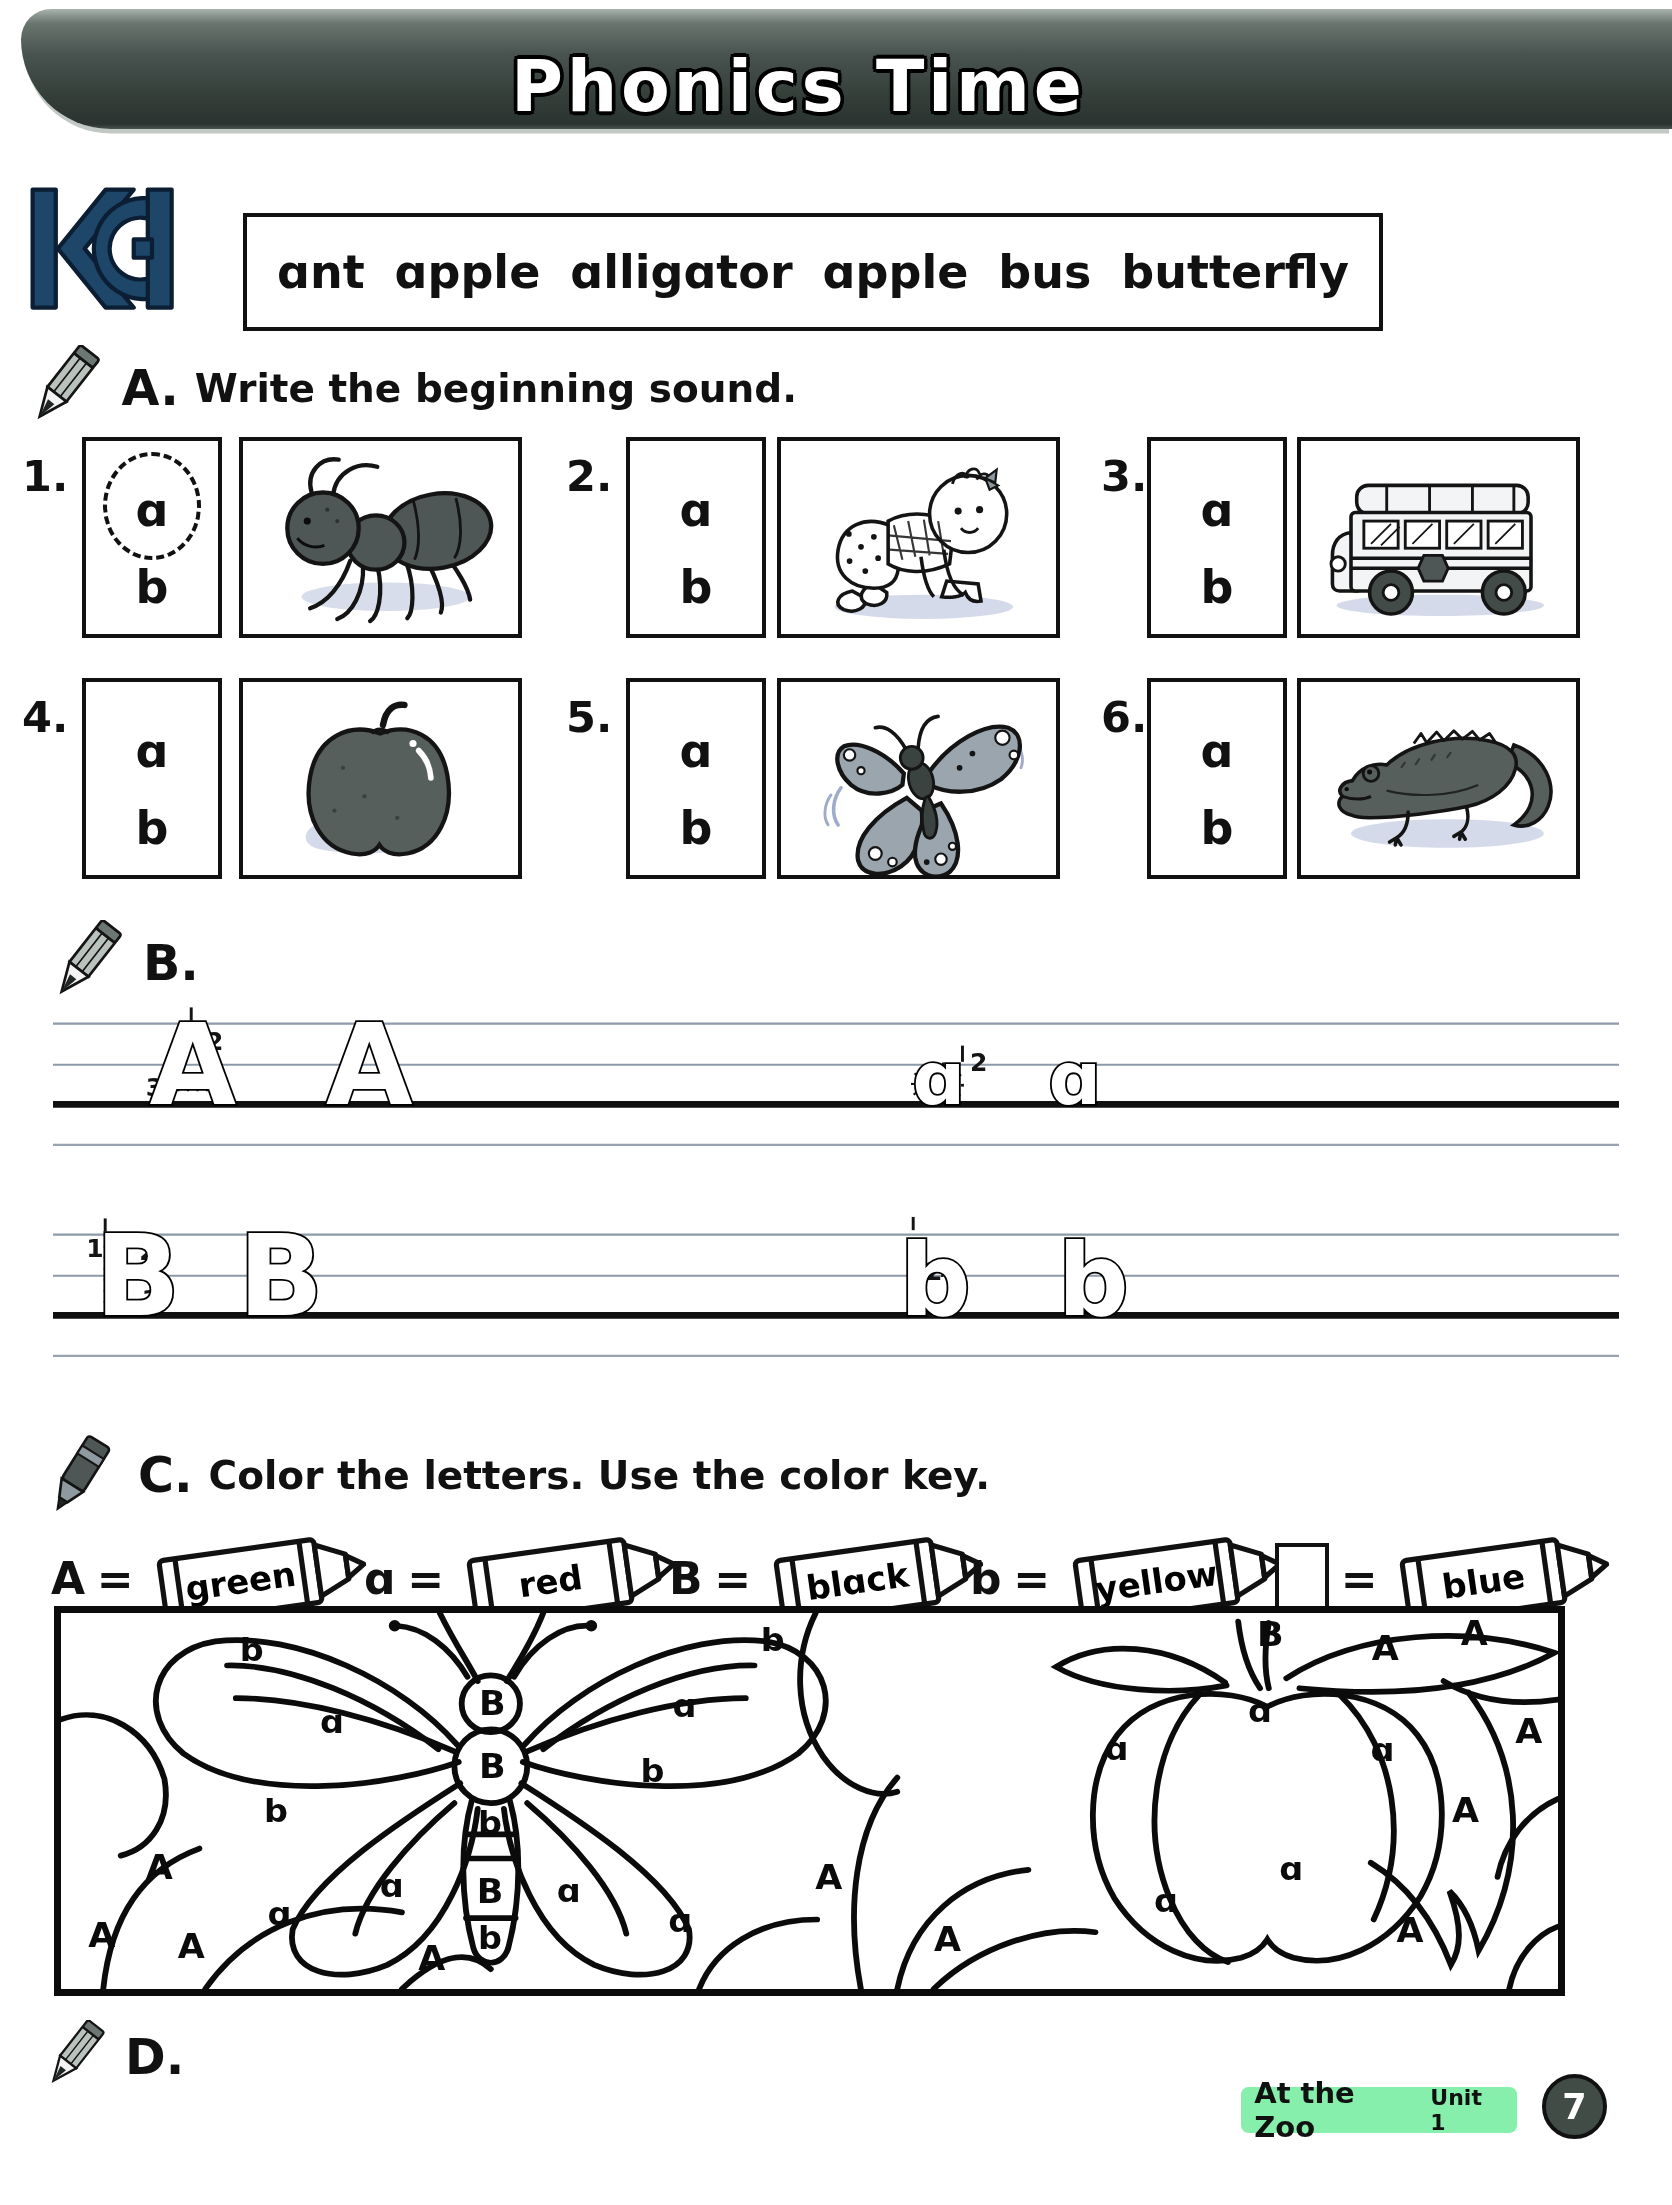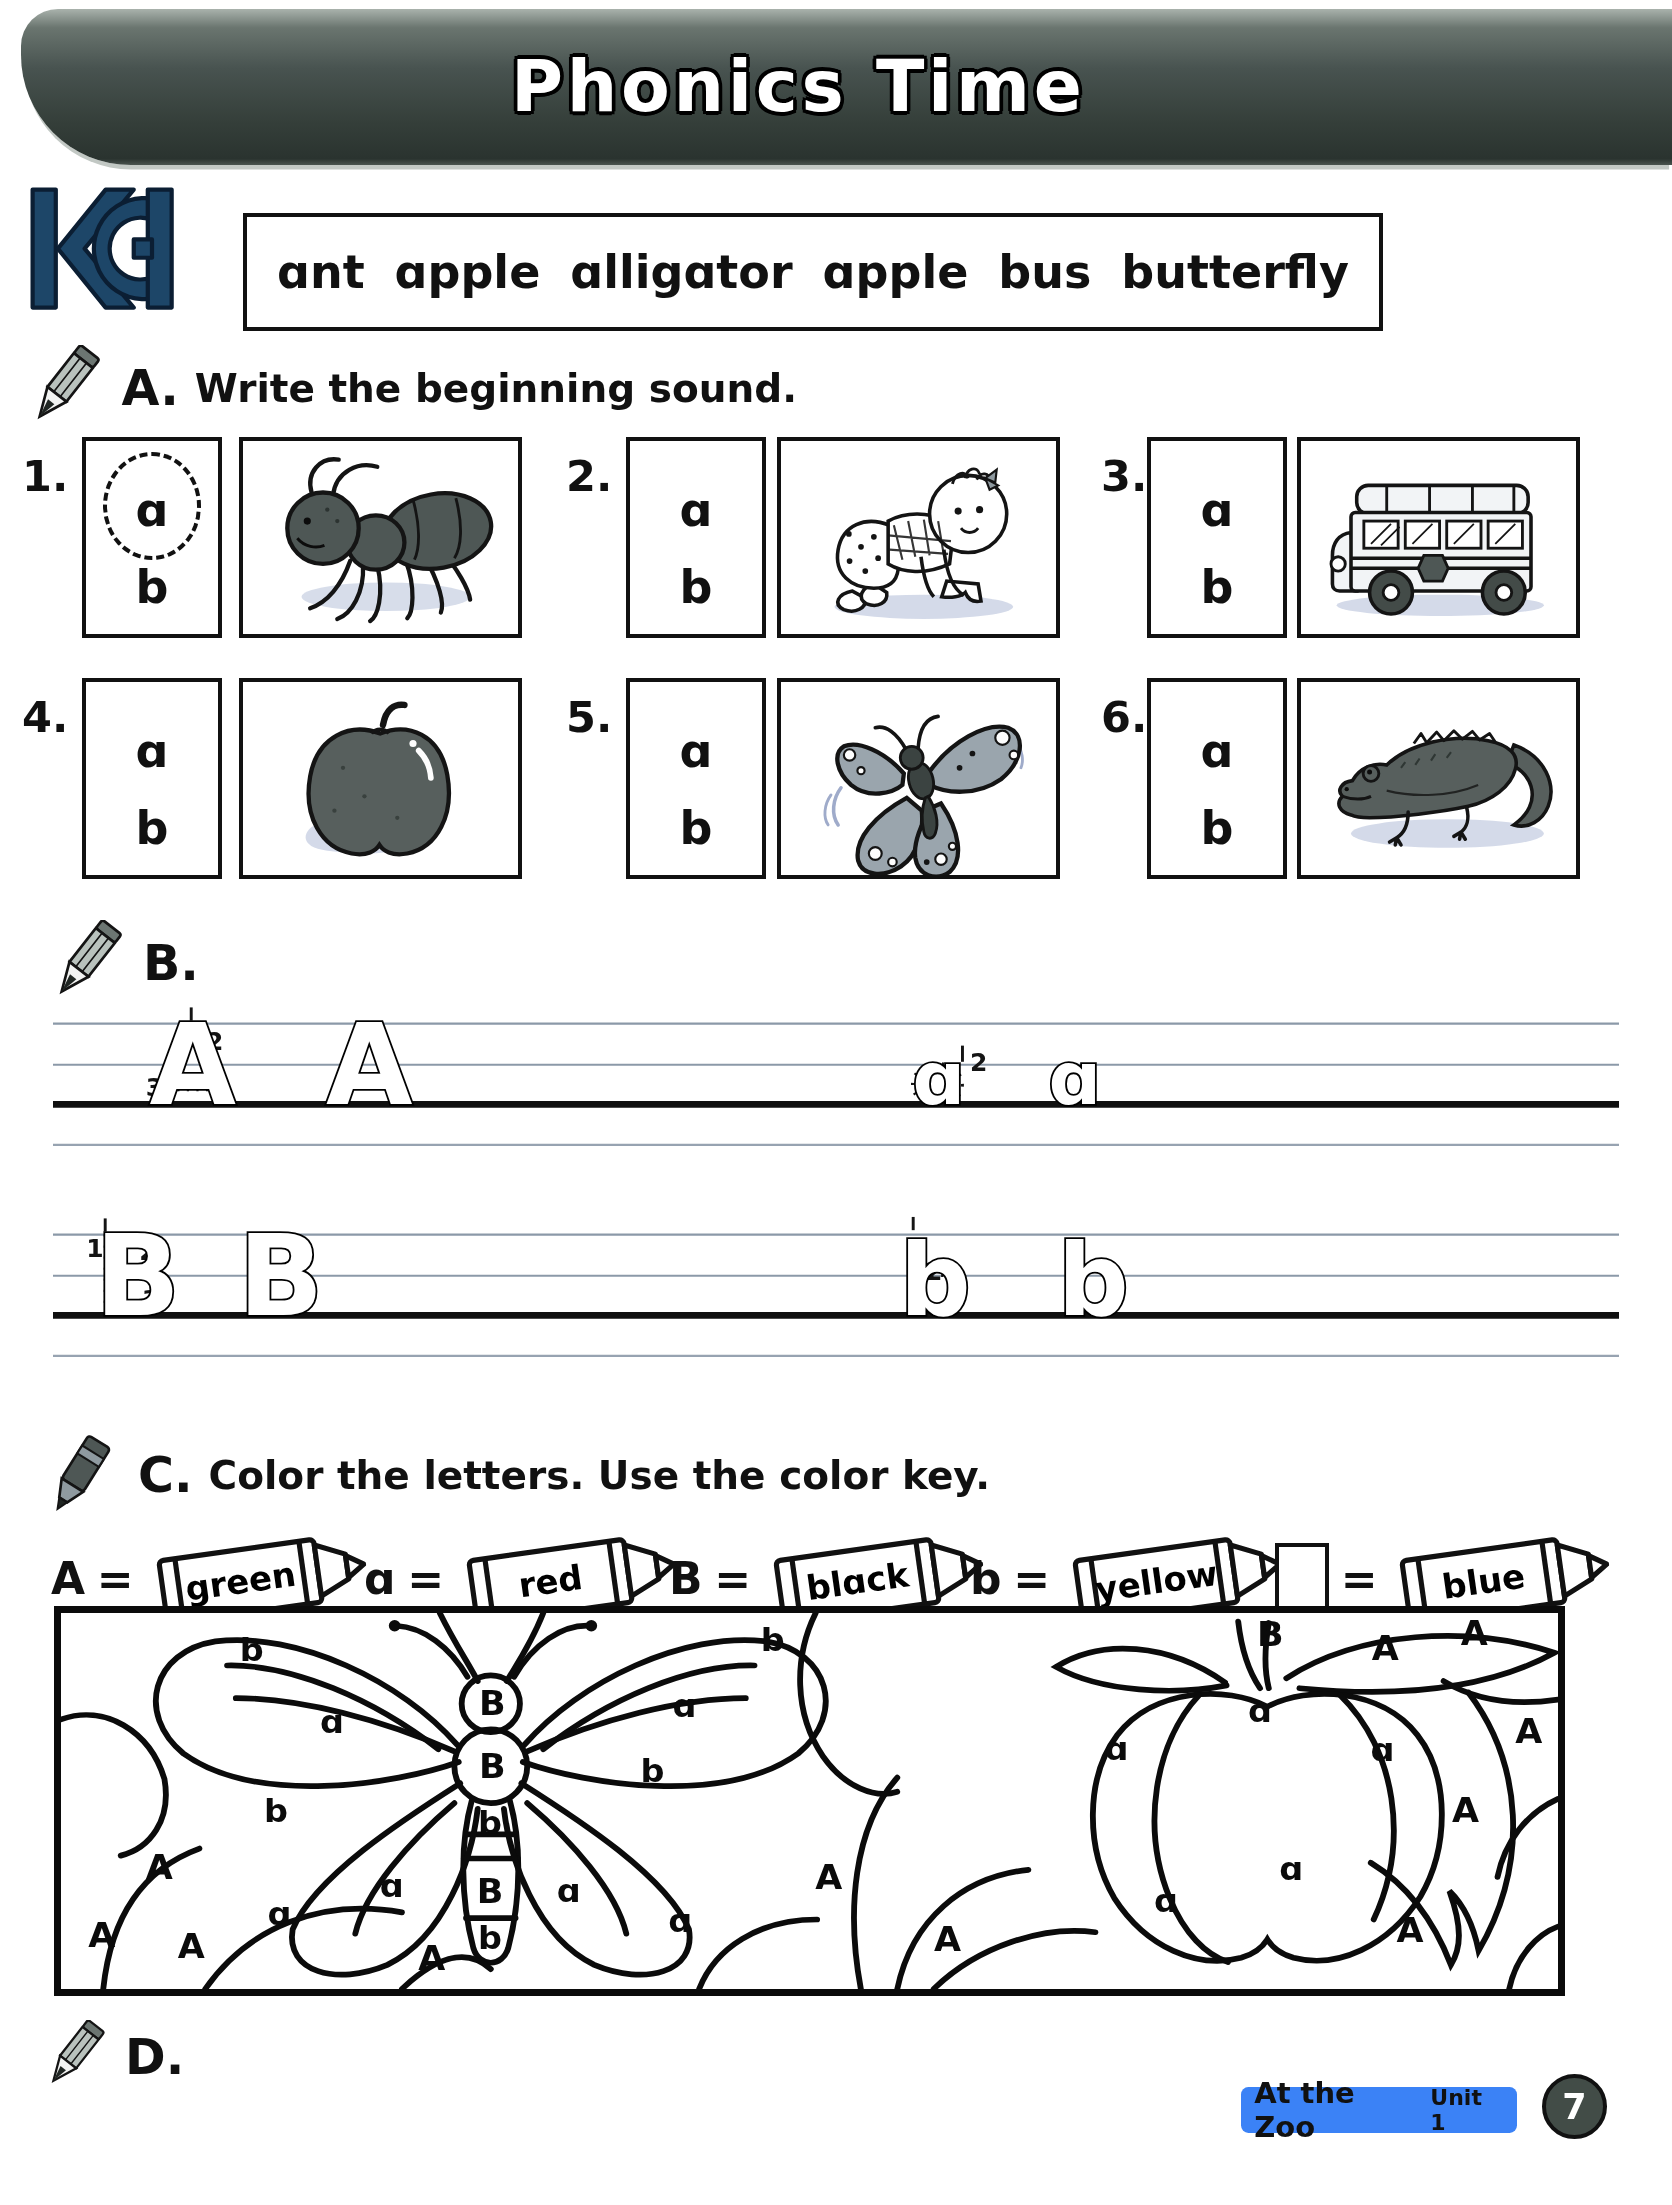--- a/index.html
+++ b/index.html
@@ -3,21 +3,21 @@
 <meta charset="utf-8">
 <style>
   html,body{margin:0;padding:0;}
   body{
     width:1672px;height:2205px;position:relative;background:#ffffff;
     font-family:"DejaVu Sans","Liberation Sans",sans-serif;color:#111;
     overflow:hidden;
   }
   
   .banner{
-    position:absolute;left:20.6px;top:8.8px;right:0;height:156px;
+    position:absolute;left:20.6px;top:8.8px;right:0;height:120px;
     border-radius:37px 0 0 110px;
     background:linear-gradient(180deg,#a9b2ac 0%,#6a756f 12%,#485350 38%,#353f3a 72%,#2a332f 96%,#4a544f 100%);
     box-shadow:0 7.4px 0 -2.9px #c2c8c4;
   }
   .banner-title{
     position:absolute;left:0;right:96px;top:0;height:156px;
     display:flex;align-items:center;justify-content:center;
     font-size:71px;font-weight:700;letter-spacing:3.7px;color:#ffffff;
     text-shadow:-3.7px 0 0 #000,3.7px 0 0 #000,0 -3.7px 0 #000,0 3.7px 0 #000,
       -2.9px -2.9px 0 #000,2.9px -2.9px 0 #000,-2.9px 2.9px 0 #000,2.9px 2.9px 0 #000;
@@ -58,21 +58,21 @@
   .key-crayon{width:221px;height:91px;transform:rotate(-8deg);}
   .key-crayon svg{width:100%;height:100%;display:block;}
   .coloring{
     position:absolute;left:54px;top:1606px;width:1511px;height:390px;
     border:7.4px solid #0b0b0b;box-sizing:border-box;background:#fff;
   }
   .coloring svg{width:100%;height:100%;display:block;}
   
   .footer-wash{
     position:absolute;left:1241px;top:2087px;width:276px;height:46px;
-    background:#3b82f6;border-radius:7.4px;display:flex;align-items:center;
+    background:#86efac;border-radius:7.4px;display:flex;align-items:center;
     justify-content:flex-end;gap:7px;padding:0 13.2px;box-sizing:border-box;
   }
   .footer-book{font-size:29px;font-weight:800;}
   .footer-unit{font-size:22px;font-weight:800;}
   .page-badge{
     position:absolute;left:1542px;top:2074px;width:65px;height:65px;border-radius:50%;
     background:#424c47;border:4.4px solid #111;box-sizing:border-box;
     display:flex;align-items:center;justify-content:center;
     color:#fff;font-size:35px;font-weight:800;
   }

